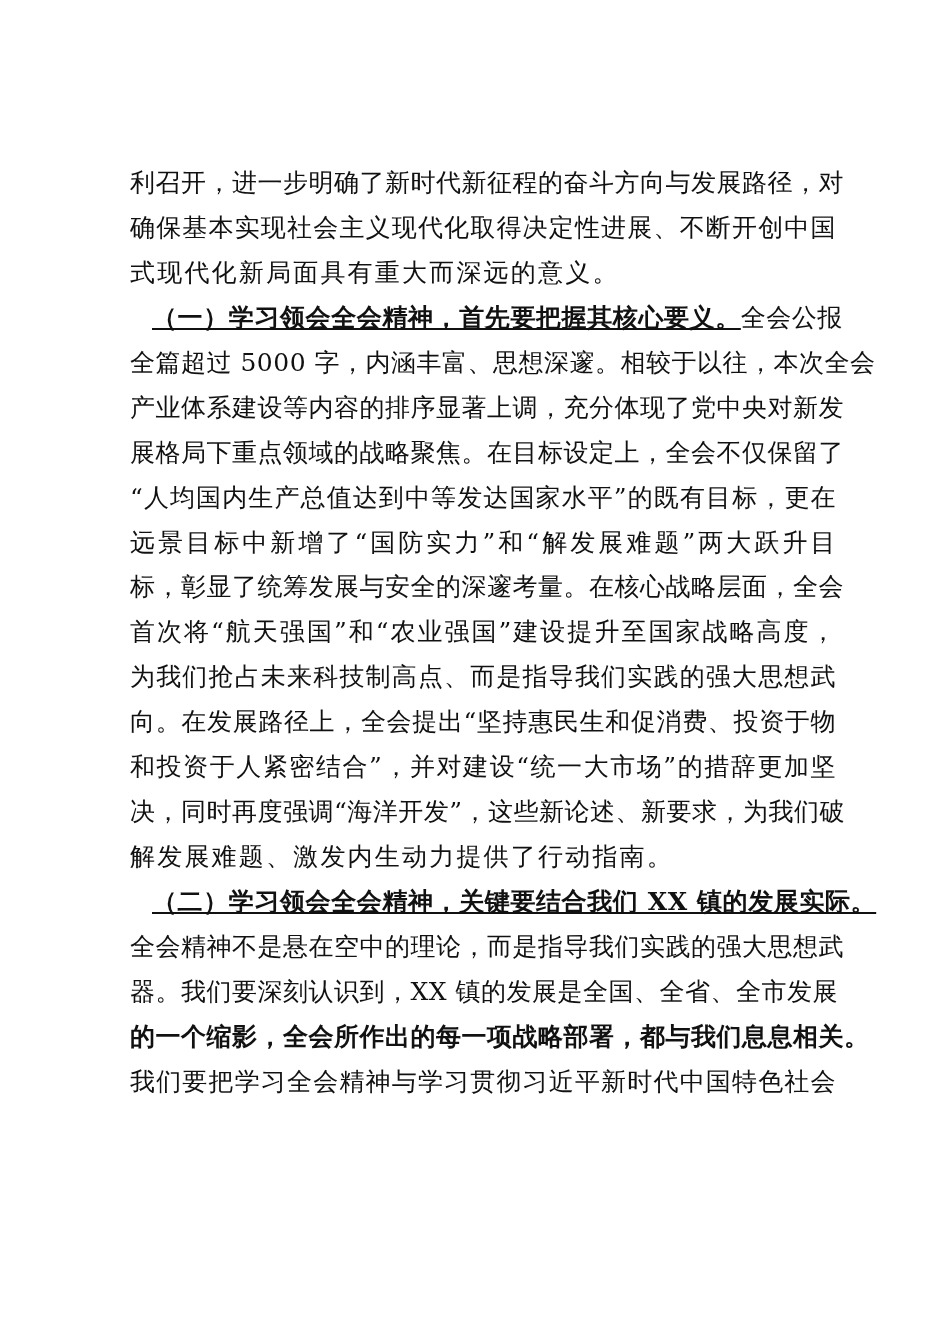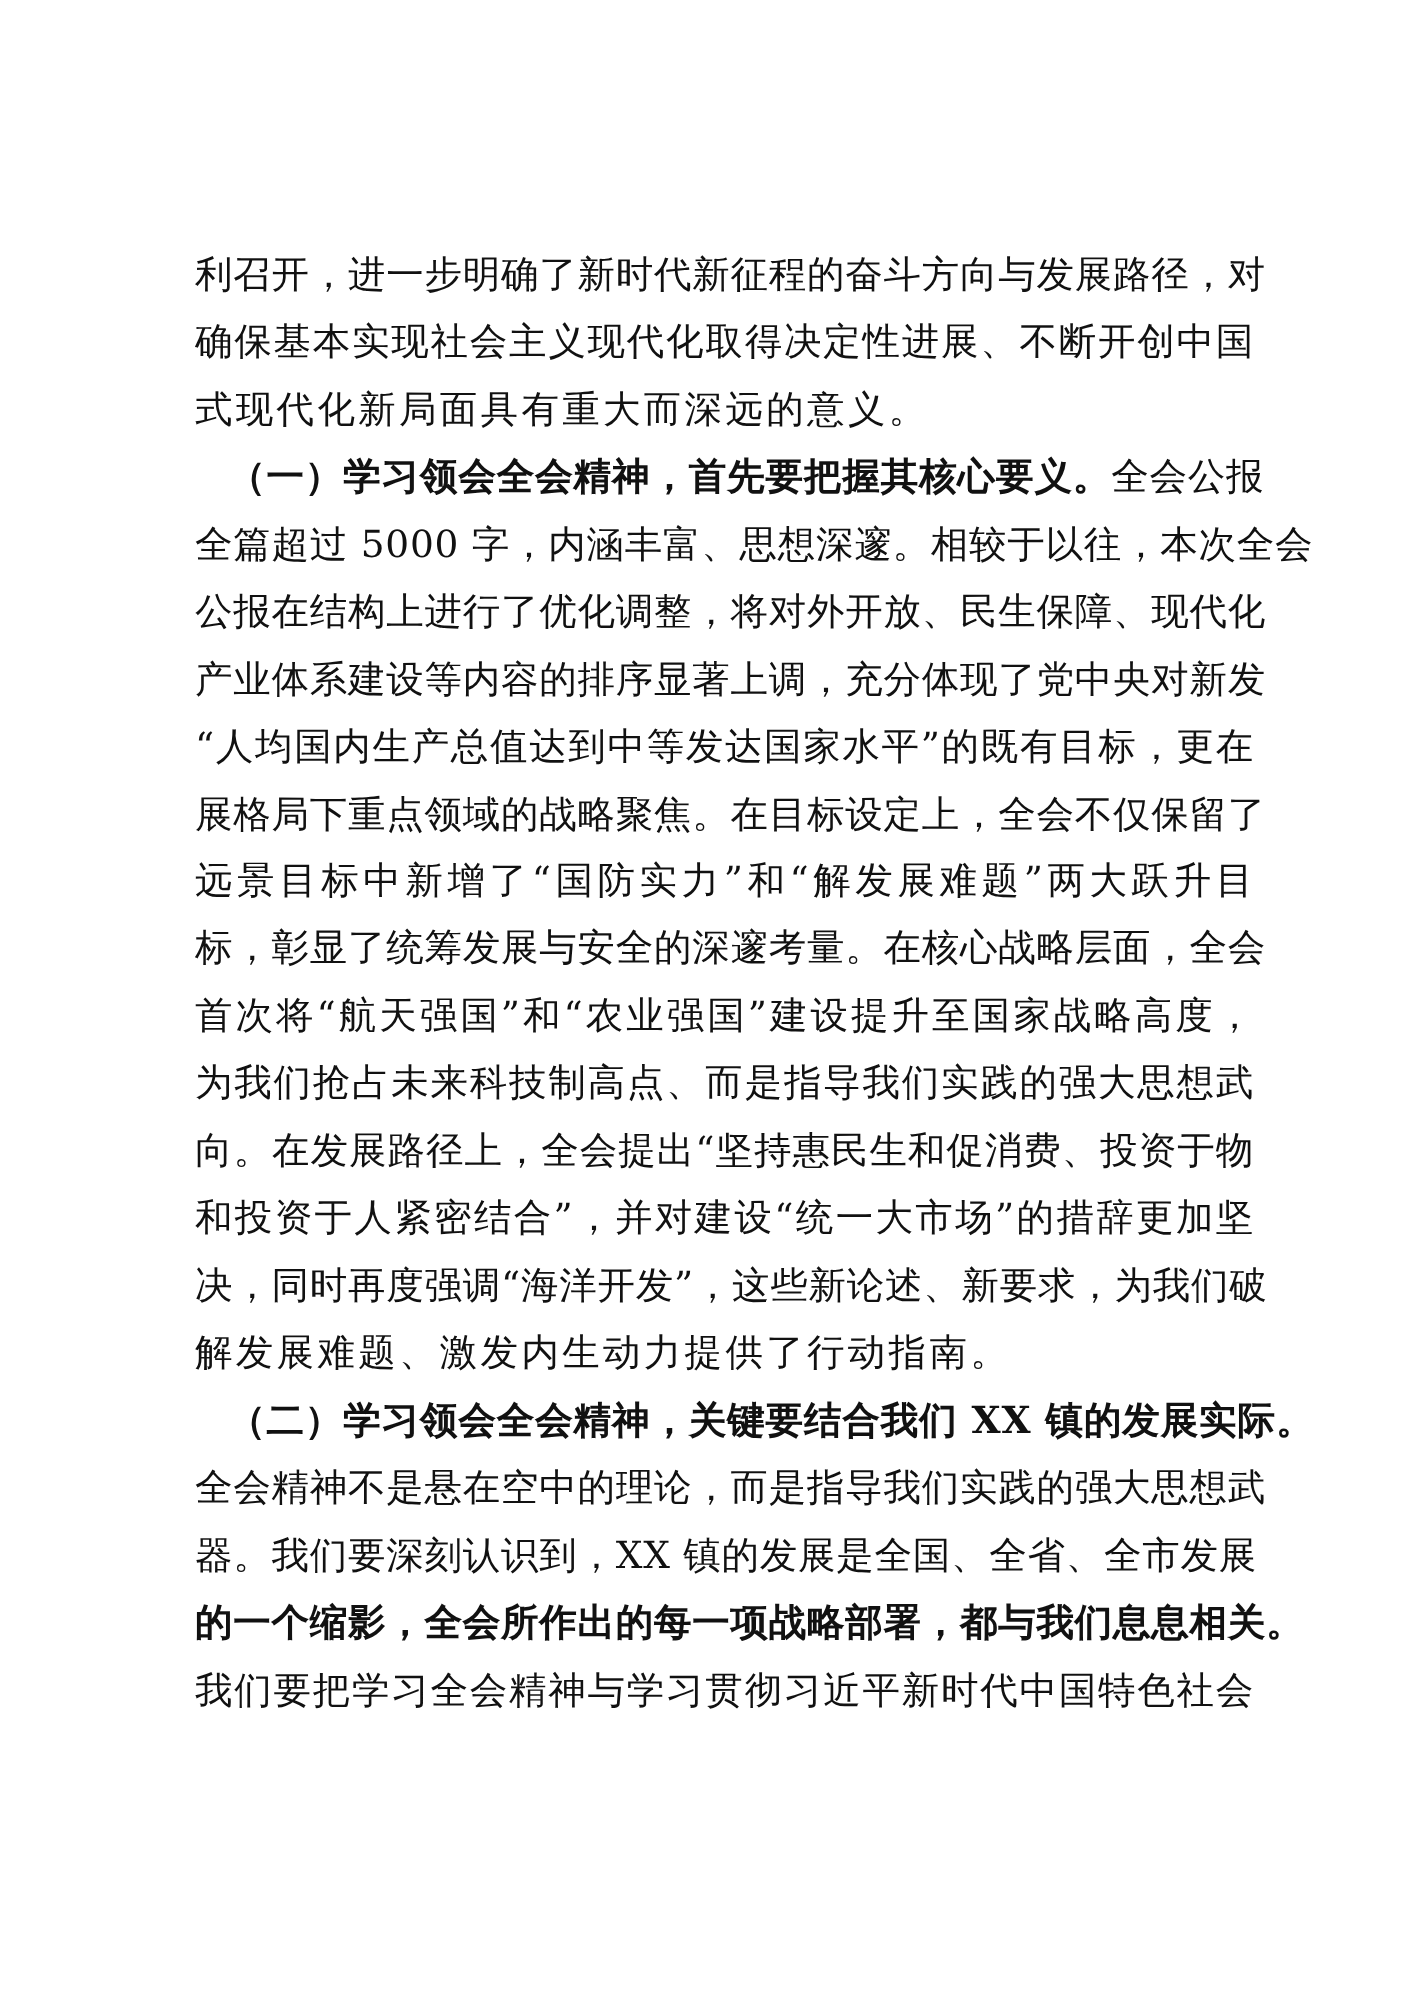--- a/index.html
+++ b/index.html
@@ -47,36 +47,36 @@
     width: 716px;
     font-weight: bold;
   }
   .indent {
     display: inline-block;
     width: 22px;
   }
   .heading {
     font-weight: 600;
     letter-spacing: 0.6px;
+    text-decoration: underline;
   }
 </style>
 </head>
 <body>
 
 <div class="page">
   <div class="text-block">
     <span class="line">利召开，进一步明确了新时代新征程的奋斗方向与发展路径，对</span>
     <span class="line">确保基本实现社会主义现代化取得决定性进展、不断开创中国</span>
     <span class="line last">式现代化新局面具有重大而深远的意义。</span>
     <span class="line"><span class="indent"></span><span class="heading">（一）学习领会全会精神，首先要把握其核心要义。</span><span>全会公报</span></span>
     <span class="line">全篇超过 5000 字，内涵丰富、思想深邃。相较于以往，本次全会</span>
-    <span class="line">公报在结构上进行了优化调整，将对外开放、民生保障、现代化</span>
     <span class="line">产业体系建设等内容的排序显著上调，充分体现了党中央对新发</span>
+    <span class="line">展格局下重点领域的战略聚焦。在目标设定上，全会不仅保留了</span>
     <span class="line">“人均国内生产总值达到中等发达国家水平”的既有目标，更在</span>
-    <span class="line">展格局下重点领域的战略聚焦。在目标设定上，全会不仅保留了</span>
     <span class="line">远景目标中新增了“国防实力”和“解发展难题”两大跃升目</span>
     <span class="line">标，彰显了统筹发展与安全的深邃考量。在核心战略层面，全会</span>
     <span class="line">首次将“航天强国”和“农业强国”建设提升至国家战略高度，</span>
     <span class="line">为我们抢占未来科技制高点、而是指导我们实践的强大思想武</span>
     <span class="line">向。在发展路径上，全会提出“坚持惠民生和促消费、投资于物</span>
     <span class="line">和投资于人紧密结合”，并对建设“统一大市场”的措辞更加坚</span>
     <span class="line">决，同时再度强调“海洋开发”，这些新论述、新要求，为我们破</span>
     <span class="line last">解发展难题、激发内生动力提供了行动指南。</span>
     <span class="line"><span class="indent"></span><span class="heading">（二）学习领会全会精神，关键要结合我们 XX 镇的发展实际。</span><span></span></span>
     <span class="line">全会精神不是悬在空中的理论，而是指导我们实践的强大思想武</span>

